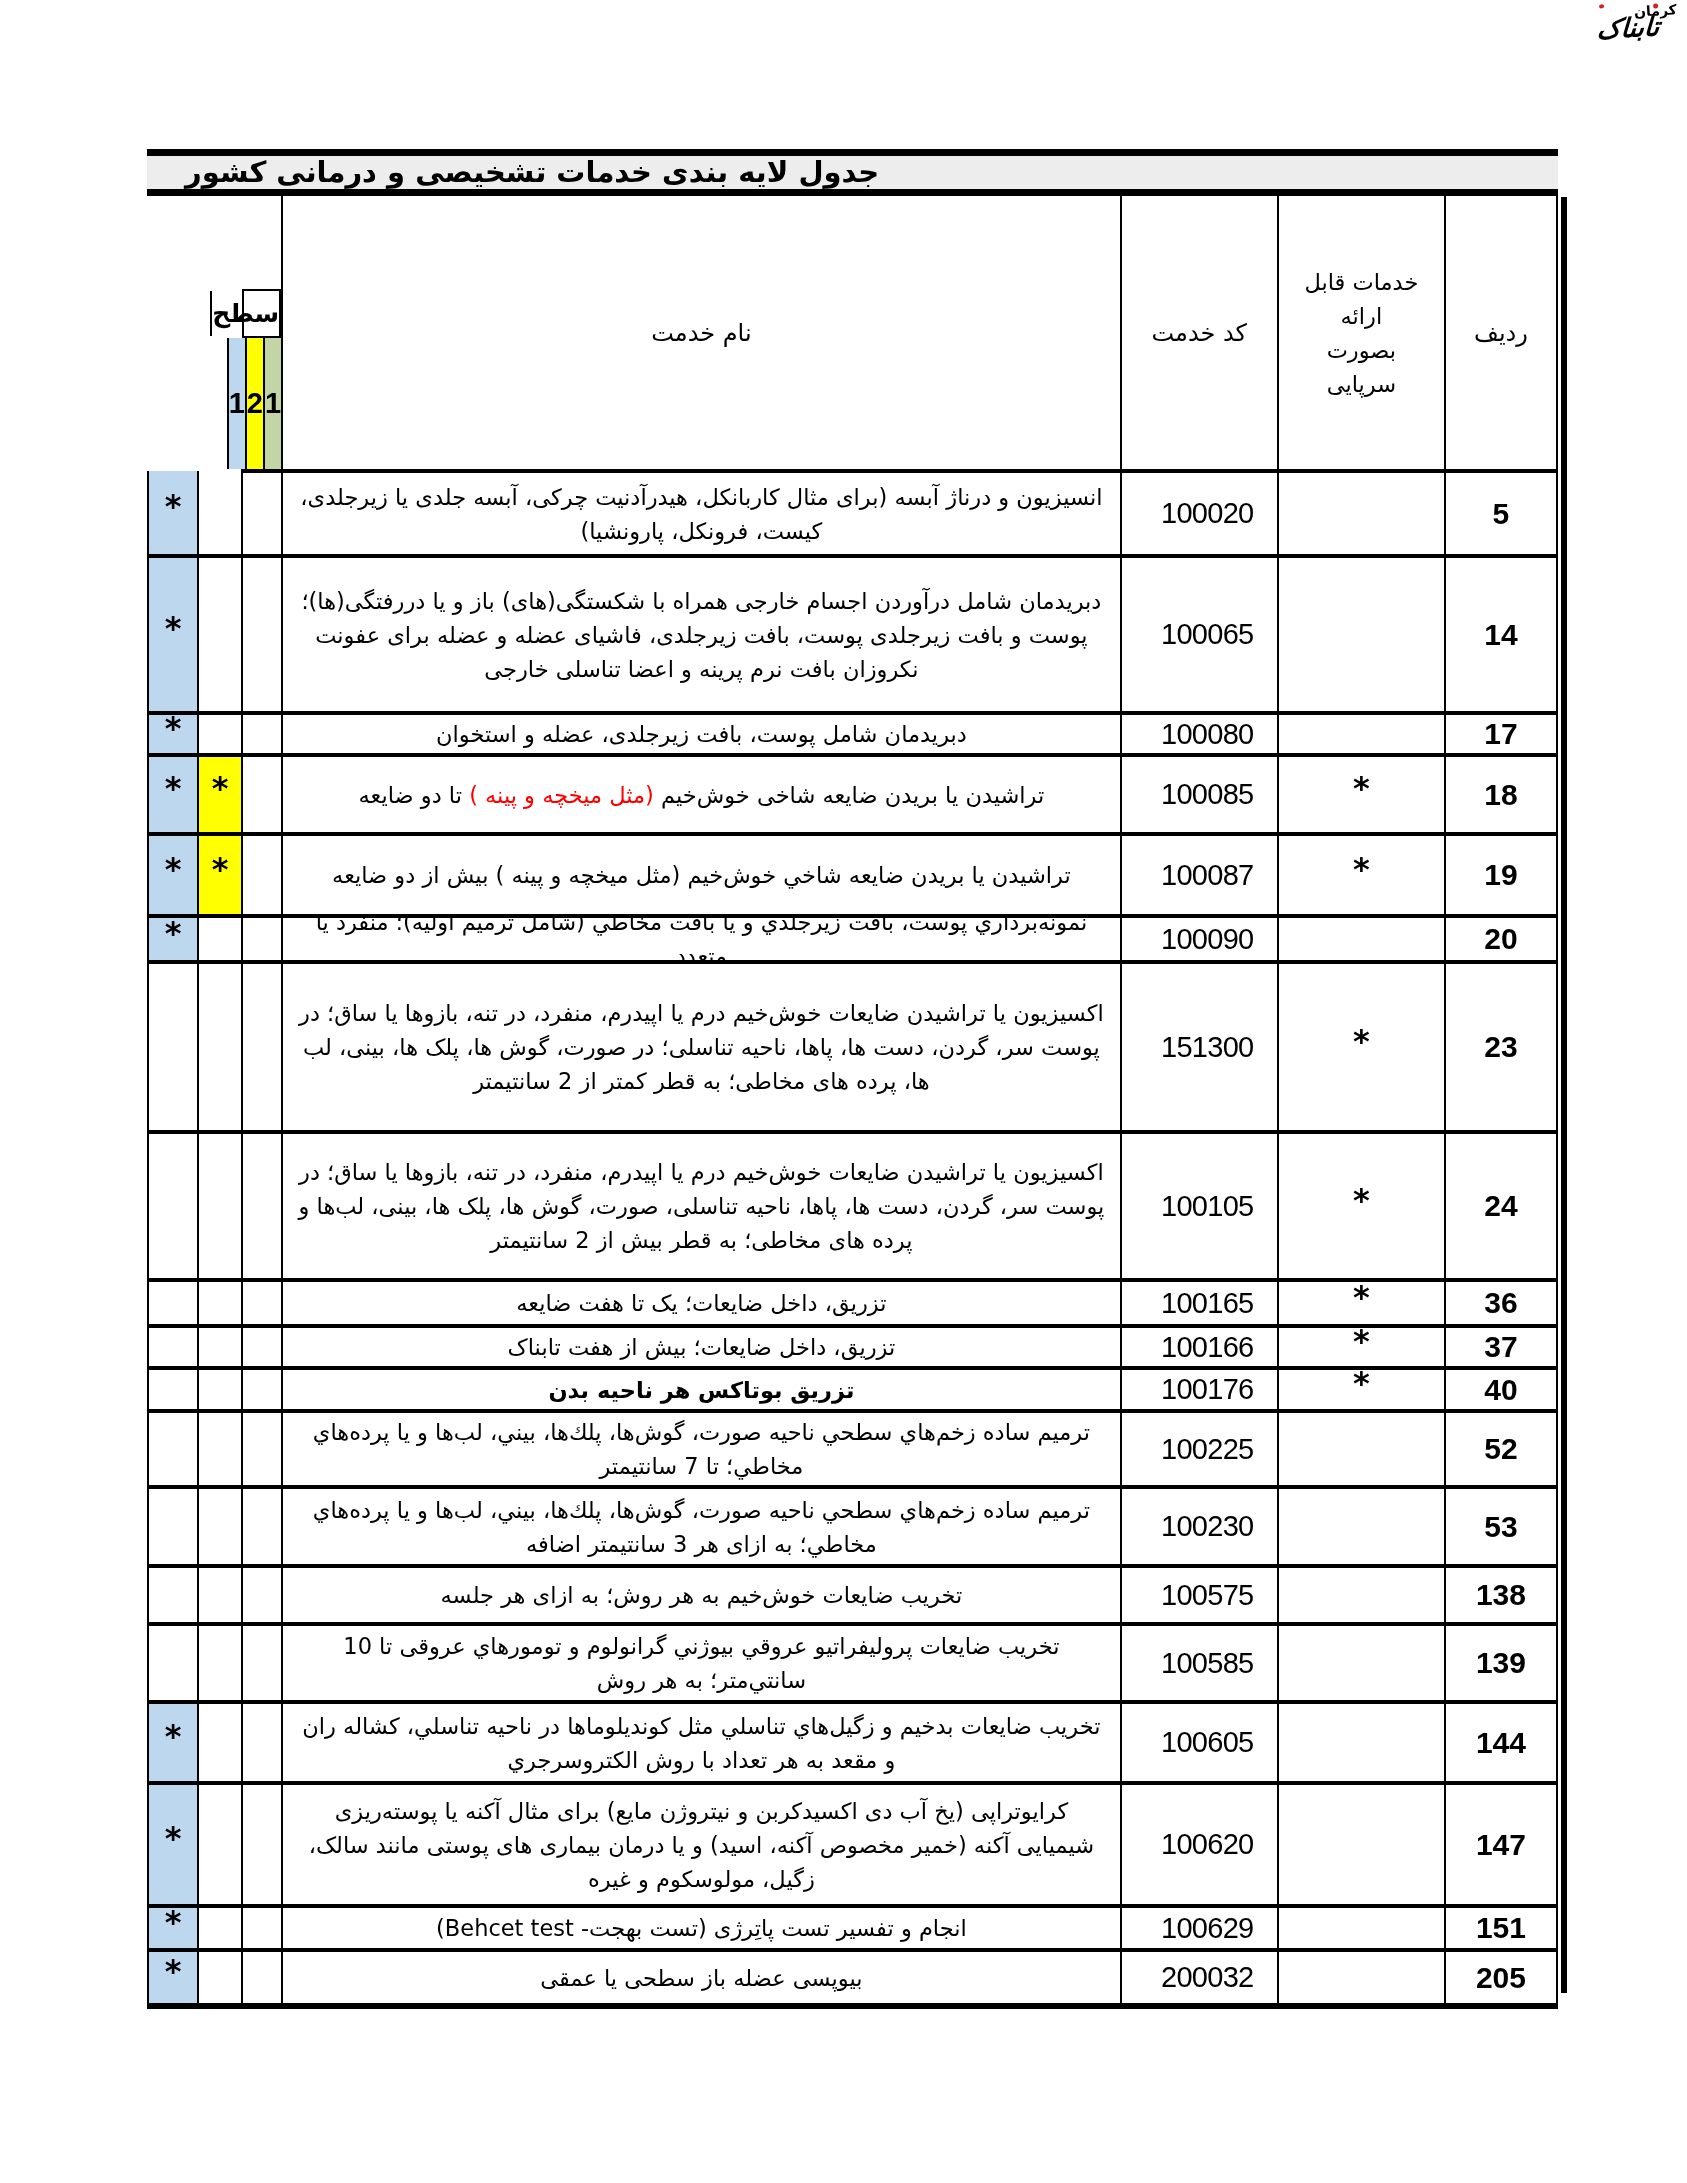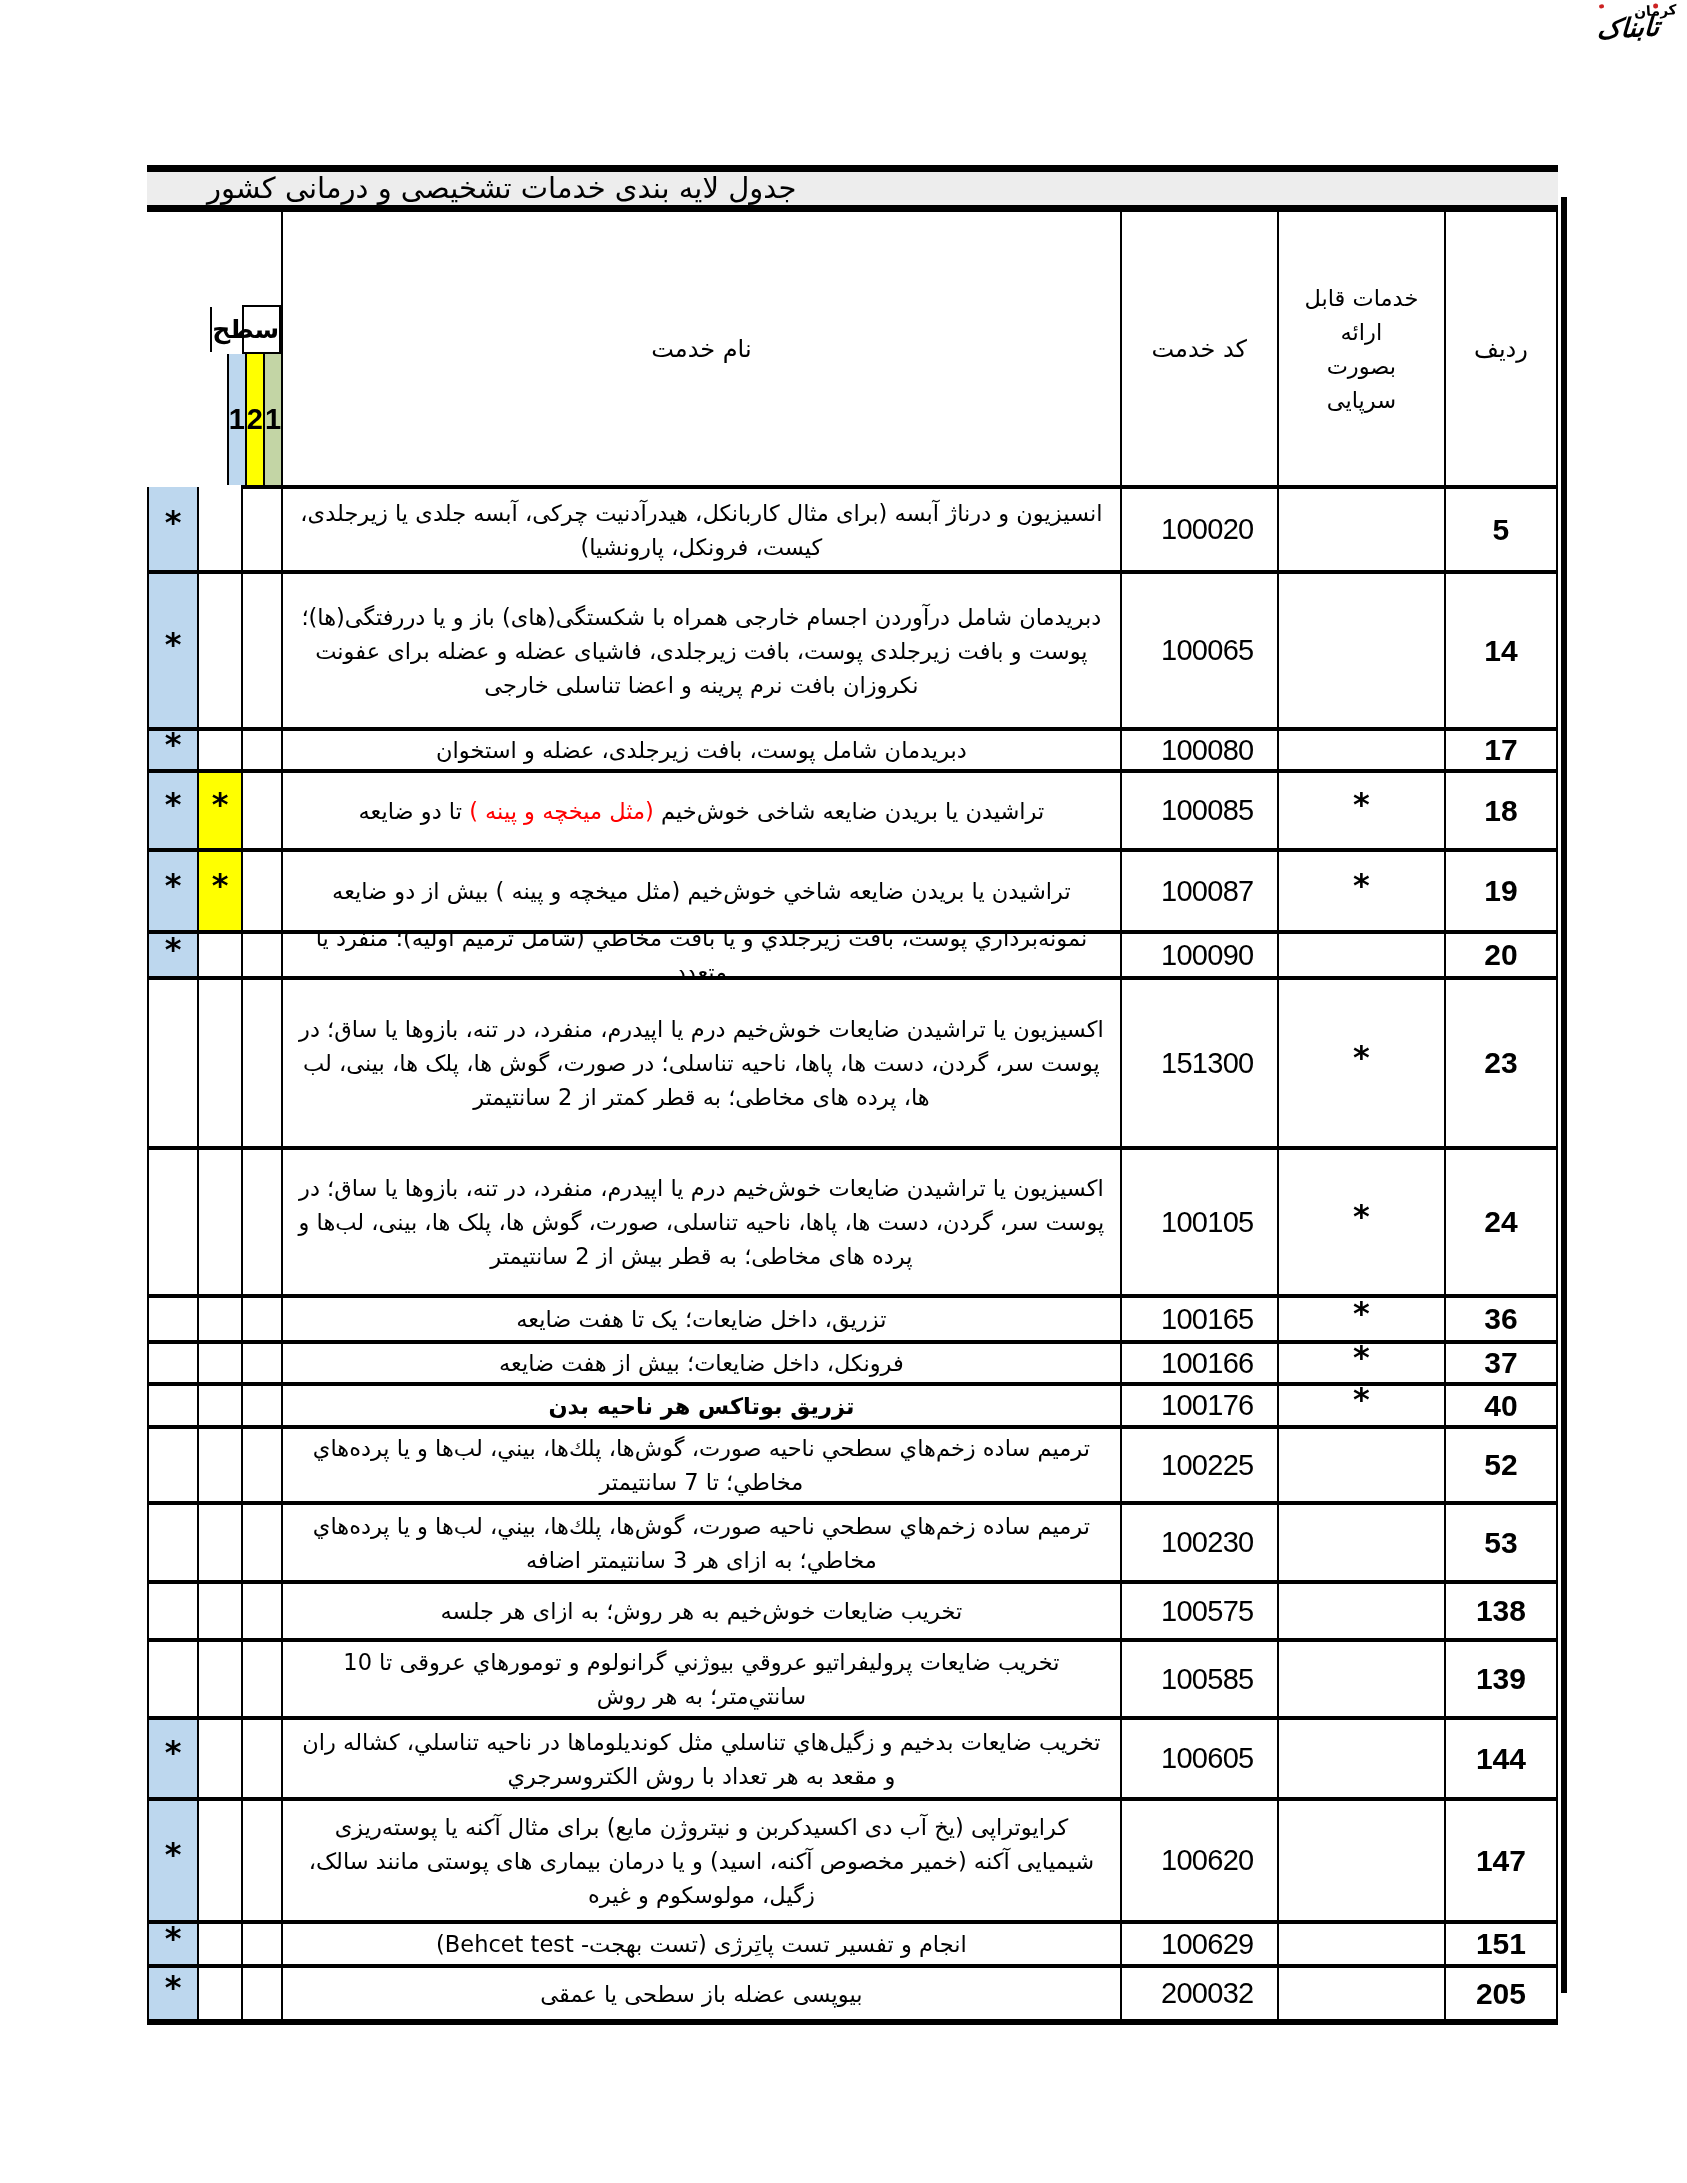--- a/index.html
+++ b/index.html
@@ -12,23 +12,22 @@
   .logo{position:absolute;top:4px;right:2.6px;width:112px;text-align:center;transform:rotate(-3deg);}
   .logo-city{font-size:14px;font-weight:700;text-align:right;padding-right:6.6px;letter-spacing:-0.7px;}
   .logo-main{font-size:26.5px;font-weight:700;font-style:italic;margin-top:-8px;letter-spacing:-2px;transform:skewX(-6deg);position:relative;}
   .logo-dot{position:absolute;width:4.6px;height:4.6px;border-radius:50%;background:#c22;}
   .logo-dot.d1{top:1.3px;right:25px;}
   .logo-dot.d2{top:-1.3px;right:79px;}
   
   .table-wrap{position:absolute;left:147px;top:149px;width:1411px;}
   .title-bar{
     height:33px;background:#EDEDED;border-top:7.3px solid #000;border-bottom:7.3px solid #000;
-    font-size:29px;font-weight:400;line-height:33px;text-align:left;padding-left:60px;
+    font-size:29px;font-weight:700;line-height:33px;text-align:left;padding-left:38px;
     white-space:nowrap;
-    margin-top:16px;
   }
   .right-rule{position:absolute;top:48px;right:-8.6px;width:6px;height:1796px;background:#000;}
   table{border-collapse:collapse;table-layout:fixed;width:1411px;direction:rtl;}
   col.c-radif{width:112px;} col.c-serv{width:167px;} col.c-code{width:157px;}
   col.c-name{width:838px;} col.c-green{width:40px;} col.c-yellow{width:44px;} col.c-blue{width:50px;}
   th,td{border:0 solid #000;border-left-width:2px;border-bottom-width:4px;padding:0;vertical-align:middle;text-align:center;}
   th:first-child,td:first-child{border-right-width:2px;}
   tr.last td{border-bottom-width:6px;}
   thead tr{height:275px;}
   thead th{font-weight:400;font-size:24px;}
@@ -217,21 +216,21 @@
           <td class="lv"></td>
           <td class="lv"></td>
           <td class="lv"></td>
         </tr>
         <tr style="height: 42px;">
           <td class="radif">37</td>
           <td class="serv"><span class="star">*</span></td>
           <td class="code">100166</td>
           <td class="name">
             <div class="nm" style="height: 36px;">
-              <div><span>فرونکل، داخل ضایعات؛ بیش از هفت ضایعه</span></div>
+              <div><span>تزریق، داخل ضایعات؛ بیش از هفت تابناک</span></div>
             </div>
           </td>
           <td class="lv"></td>
           <td class="lv"></td>
           <td class="lv"></td>
         </tr>
         <tr style="height: 43px;">
           <td class="radif">40</td>
           <td class="serv"><span class="star">*</span></td>
           <td class="code">100176</td>

